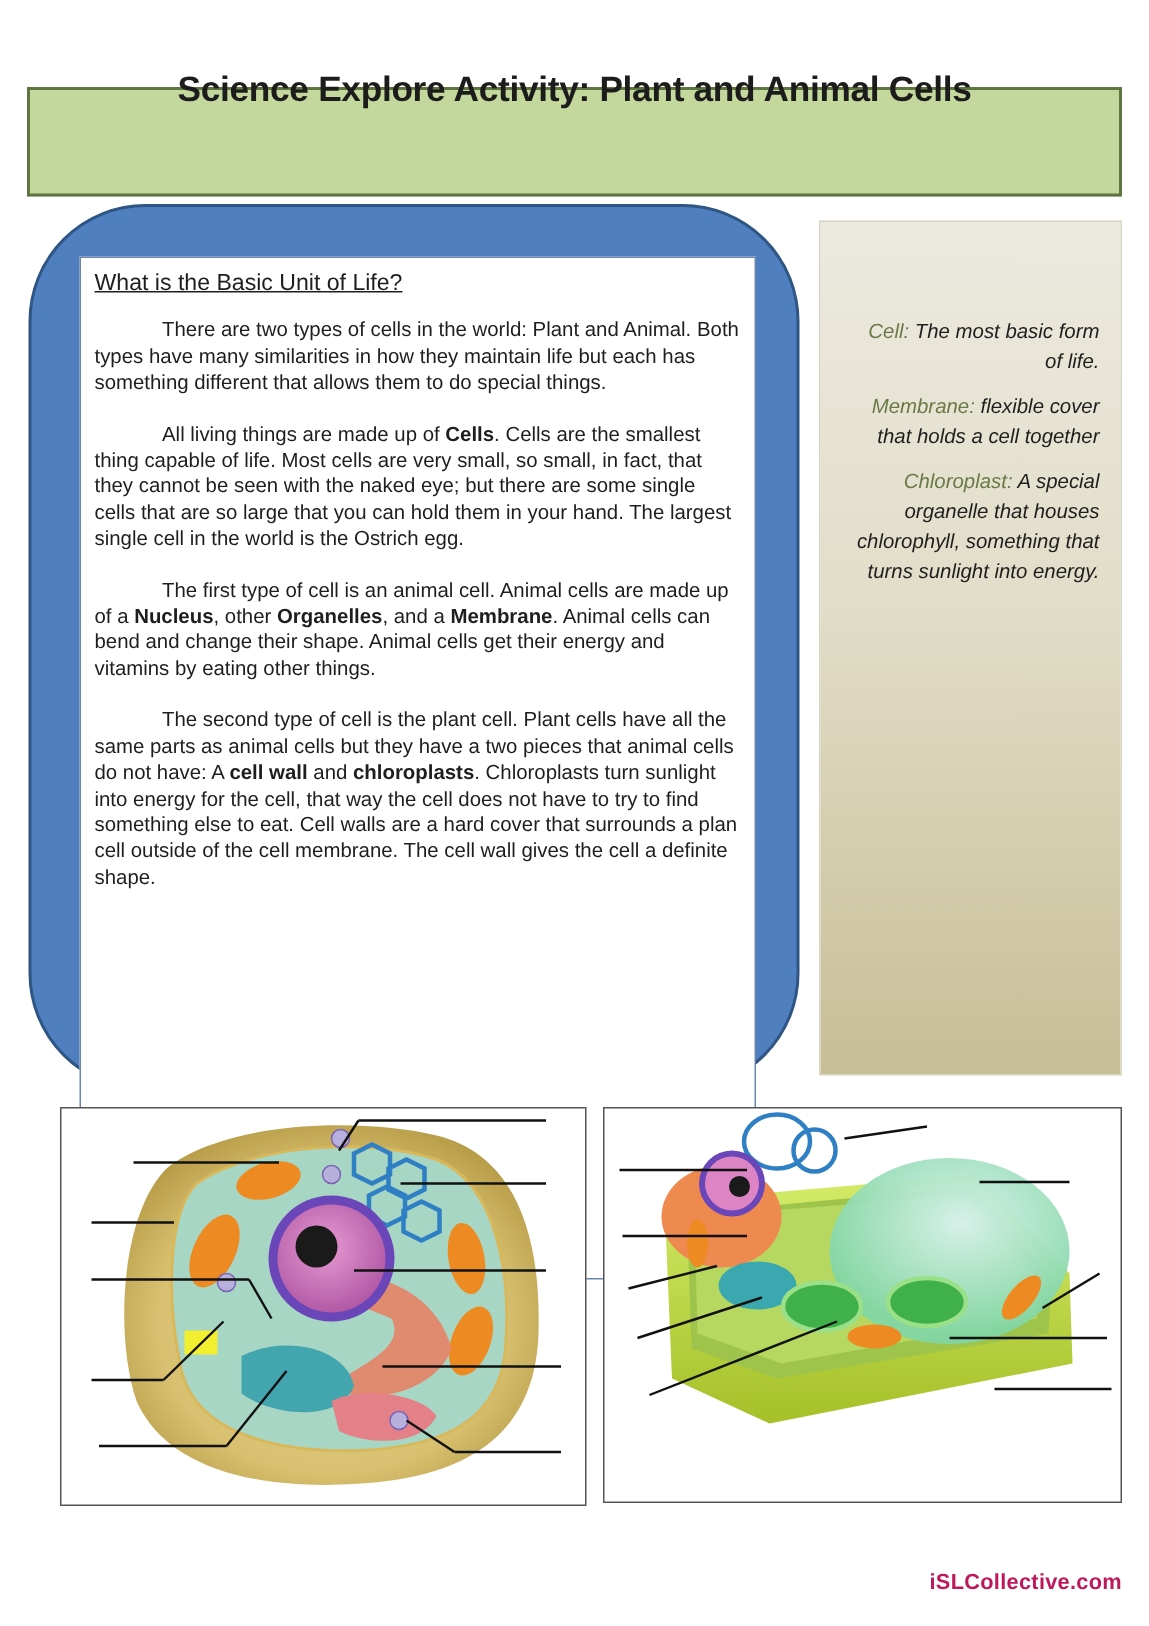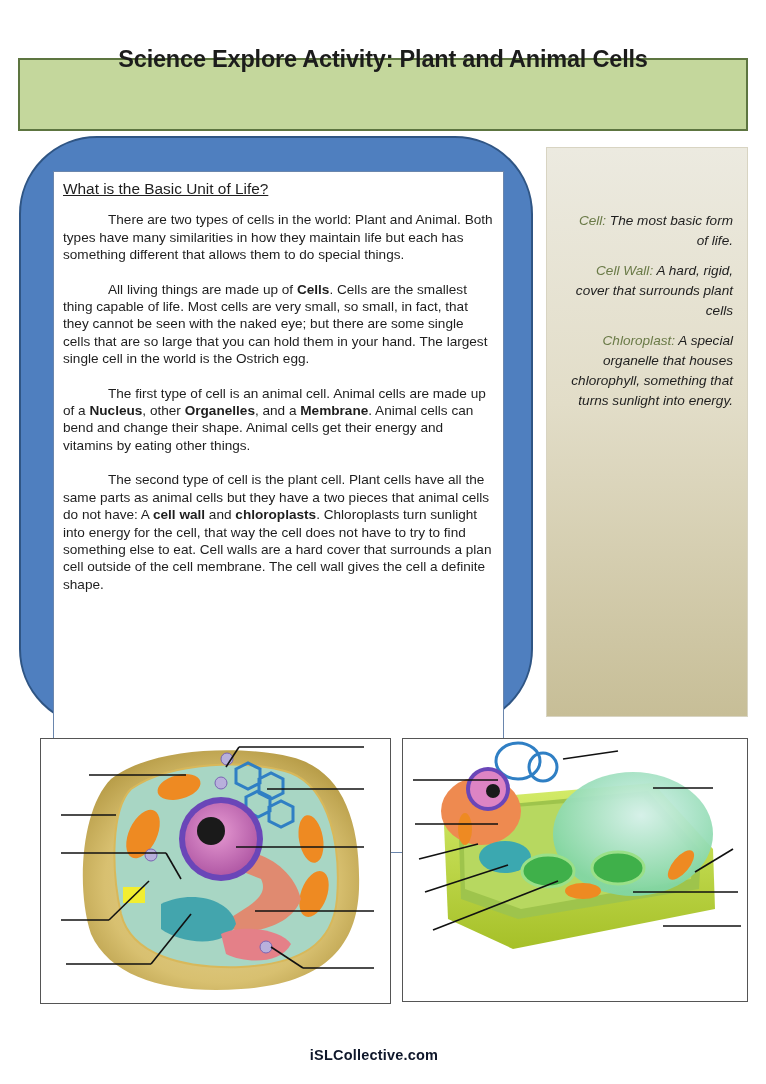--- a/index.html
+++ b/index.html
@@ -46,22 +46,22 @@
   .glossary .term { color: #6a7a47; }
 
   .diagram {
     position: absolute; background: #ffffff; border: 1.5px solid #555;
   }
   .diagram.animal { left: 40px; top: 738px; width: 351px; height: 266px; }
   .diagram.plant { left: 402px; top: 738px; width: 346px; height: 264px; }
   .diagram svg { position: absolute; left: 0; top: 0; }
 
   .watermark {
-    position: absolute; left: 0; top: 1047px; width: 748px; text-align: center;
-    font-size: 14.5px; font-weight: bold; color: #0f172a; letter-spacing: 0.2px;
+    position: absolute; left: 0; top: 1047px; width: 748px; text-align: right;
+    font-size: 14.5px; font-weight: bold; color: #be185d; letter-spacing: 0.2px;
   }
 </style>
 </head>
 <body>
 
 <div class="title-bar">
   <h1>Science Explore Activity: Plant and Animal Cells</h1>
 </div>
 
 <div class="blue-panel"></div>
@@ -72,21 +72,21 @@
       <p><span>There are two types of cells in the world: Plant and Animal.  Both types have many similarities in how they maintain life but each has something different that allows them to do special things.</span></p>
       <p><span>All living things are made up of </span><b>Cells</b><span>.  Cells are the smallest thing capable of life.  Most cells are very small, so small, in fact, that they cannot be seen with the naked eye; but there are some single cells that are so large that you can hold them in your hand.  The largest single cell in the world is the Ostrich egg.</span></p>
       <p><span>The first type of cell is an animal cell.  Animal cells are made up of a </span><b>Nucleus</b><span>, other </span><b>Organelles</b><span>, and a </span><b>Membrane</b><span>.  Animal cells can bend and change their shape.  Animal cells get their energy and vitamins by eating other things.</span></p>
       <p><span>The second type of cell is the plant cell.  Plant cells have all the same parts as animal cells but they have a two pieces that animal cells do not have: A </span><b>cell wall</b><span> and </span><b>chloroplasts</b><span>.  Chloroplasts turn sunlight into energy for the cell, that way the cell does not have to try to find something else to eat.  Cell walls are a hard cover that surrounds a plan cell outside of the cell membrane.  The cell wall gives the cell a definite shape.</span></p>
     </div>
 </div>
 
 <div class="glossary">
   <div id="gloss">
       <div class="entry"><span class="term">Cell:</span><span>  The most basic form of life.</span></div>
-      <div class="entry"><span class="term">Cell Wall:</span><span> A hard, rigid, cover that surrounds plant cells</span></div>
+      <div class="entry"><span class="term">Membrane:</span><span> flexible cover that holds a cell together</span></div>
       <div class="entry"><span class="term">Chloroplast:</span><span> A special organelle that houses chlorophyll, something that turns sunlight into energy.</span></div>
     </div>
 </div>
 
 <div class="diagram animal">
   <svg width="351" height="266" viewBox="0 0 351 266">
     <defs>
       <radialGradient id="aOuter" cx="50%" cy="55%" r="60%">
         <stop offset="0%" stop-color="#e8d79a"></stop>
         <stop offset="70%" stop-color="#d8c070"></stop>

